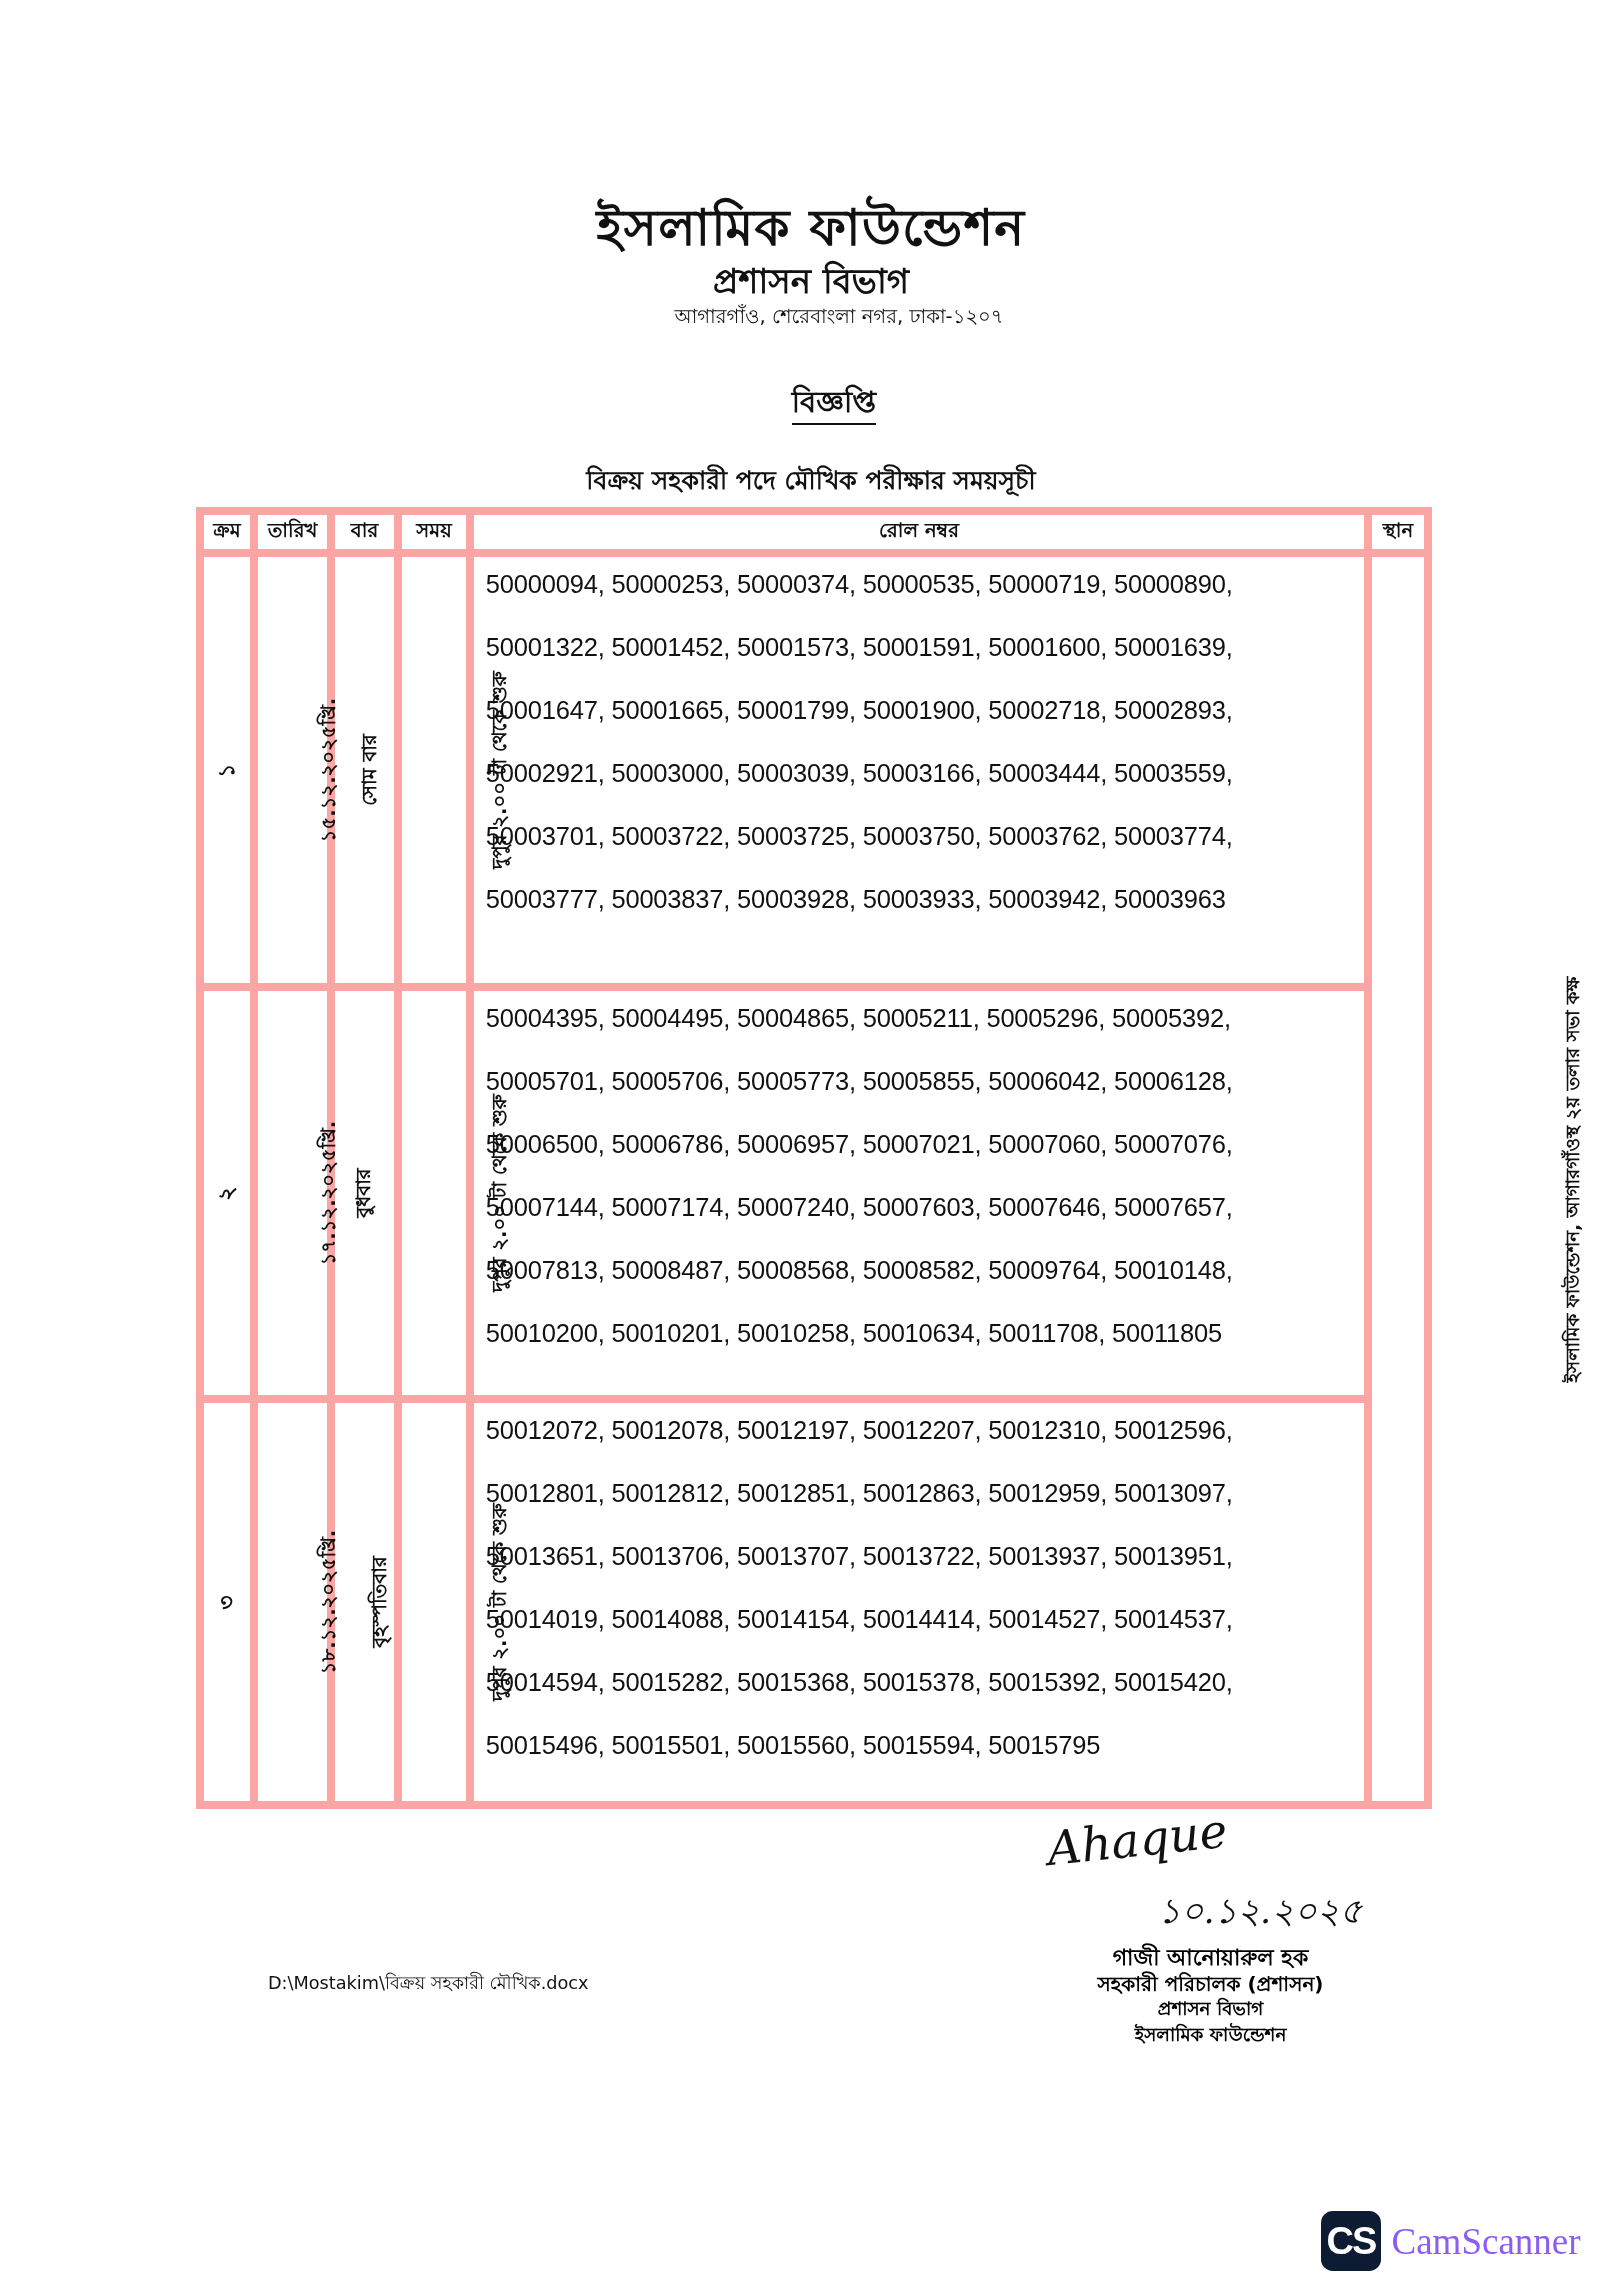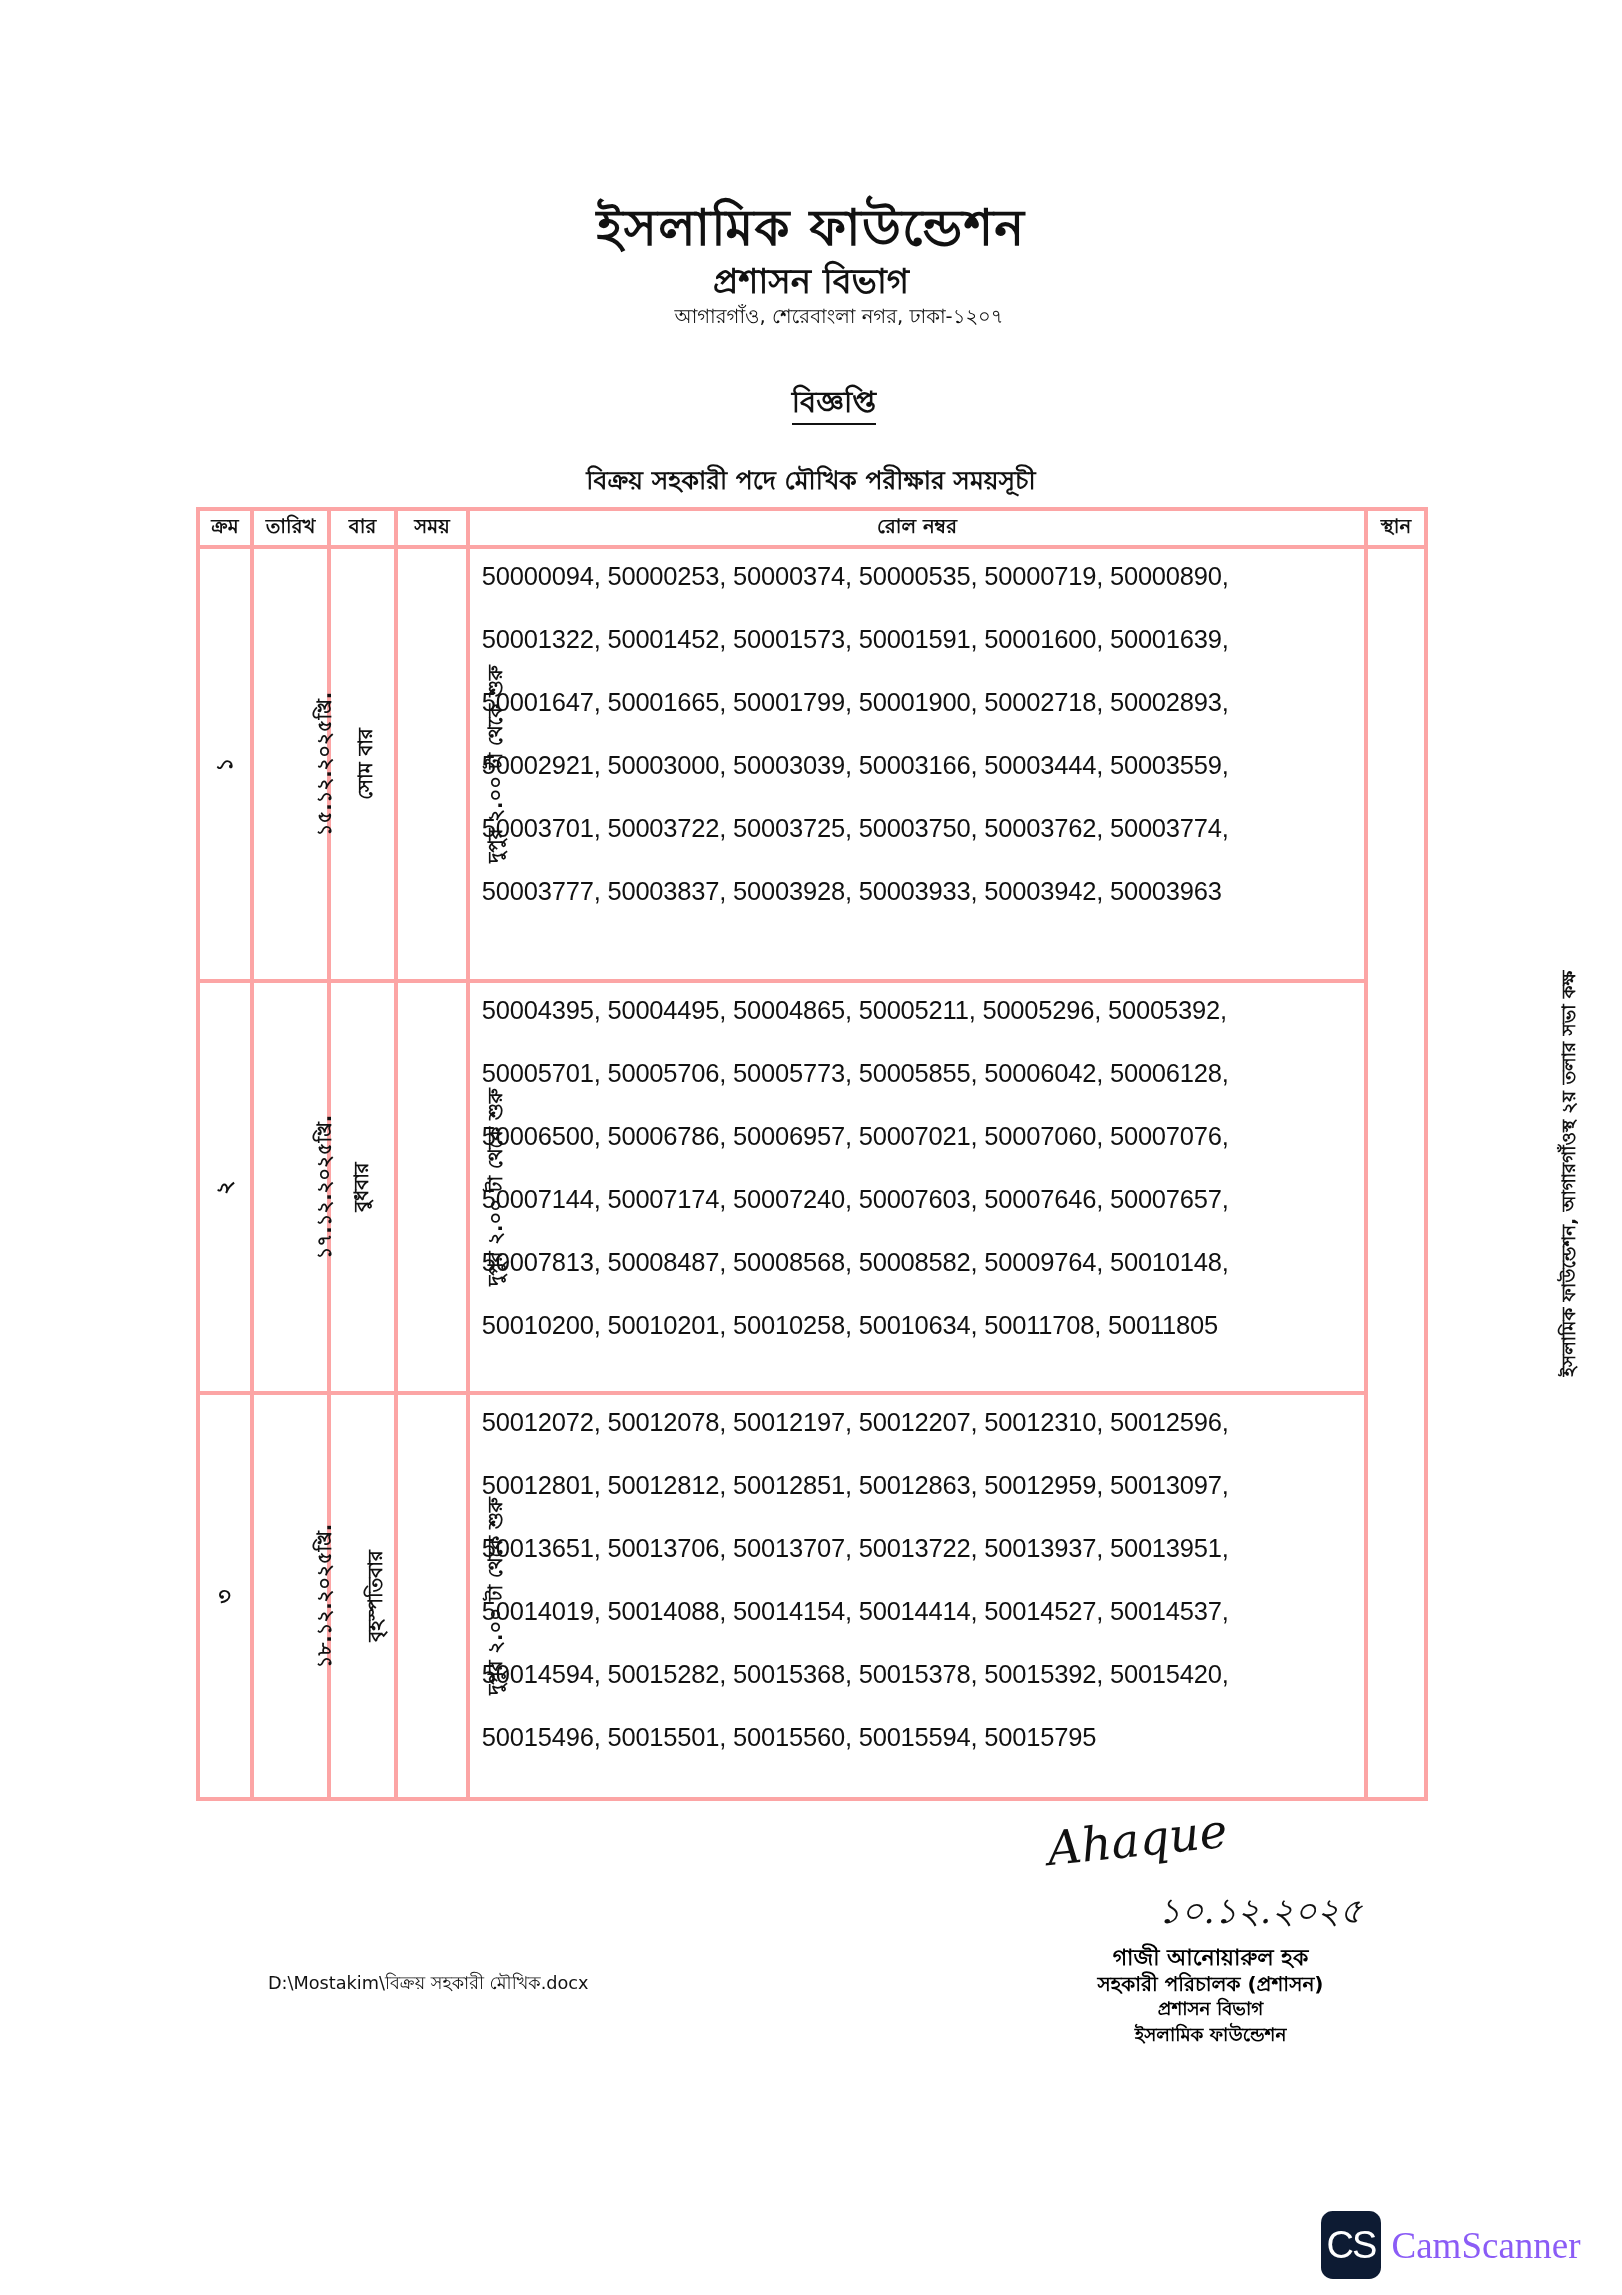--- a/index.html
+++ b/index.html
@@ -8,21 +8,21 @@
   .center { position:absolute; left:0; width:1622px; text-align:center; }
   #org-name { top:190px; font-size:50px; font-weight:bold; letter-spacing:1.3px; }
   #dept-name { top:255px; font-size:34px; font-weight:bold; }
   #address { top:302px; font-size:19.6px;margin-left:28px; }
   #notice-title { top:379px; font-size:29px; font-weight:bold;padding-left:23px; }
   #notice-title span { border-bottom:2.6px solid #111; padding-bottom:3.9px; }
   #schedule-title { top:461px; font-size:25px; font-weight:bold; }
 
   table#schedule { position:absolute; left:196px; top:507px; border-collapse:collapse;
                    width:1228px; table-layout:fixed; }
-  #schedule td, #schedule th { border:4px solid #fca5a5; padding:0; vertical-align:middle;margin-top:34px; }
+  #schedule td, #schedule th { border:8px solid #fca5a5; padding:0; vertical-align:middle;margin-top:34px; }
   #schedule th { height:34px; font-size:19.6px; font-weight:bold; text-align:center; }
   #schedule td.rot { text-align:center; position:relative; }
   .vtext { display:inline-block; transform:rotate(-90deg); white-space:nowrap;
            font-size:19.6px; font-weight:bold; }
   .vtext.serial { transform:rotate(-90deg); font-size:22px; }
   td.rolls { padding:6.5px 0 6.5px 11.8px !important; vertical-align:top !important; }
   .roll-line { font-family:"Liberation Sans", sans-serif; font-size:25.5px; height:63px;
                line-height:41px; white-space:nowrap; letter-spacing:-0.2px; }
   .row1 { height:434px; } .row2 { height:412px; } .row3 { height:406px; }
   td.venue { text-align:center; }
@@ -36,22 +36,22 @@
   .sig-block { position:absolute; left:1014px; width:393px; text-align:center; color:#000000;
                font-weight:bold; }
   #signer-name { top:1940px; font-size:22px; }
   #signer-title { top:1969px; font-size:20px; }
   #signer-dept { top:1995px; font-size:18.3px; }
   #signer-org { top:2021px; font-size:18.3px; }
 
   #file-path { position:absolute; left:268px; top:1970px; font-size:17.7px; }
 
   #camscanner { position:absolute; left:1321px; top:2211px; display:flex; align-items:center; }
-  #cs-logo { width:60px; height:68px; background:#0d1b33; border-radius:11.8px; color:#fff;
-             font-family:"Liberation Sans", sans-serif; font-weight:normal; font-size:38px;
+  #cs-logo { width:60px; height:60px; background:#0d1b33; border-radius:11.8px; color:#fff;
+             font-family:"Liberation Sans", sans-serif; font-weight:bold; font-size:38px;
              display:flex; align-items:center; justify-content:center; letter-spacing:-2px; }
   #cs-label { font-family:"Liberation Serif", serif; font-size:37px; margin-left:10.5px; color:#8b5cf6; }
 </style>
 </head>
 <body>
 
 <div id="org-name" class="center">ইসলামিক ফাউন্ডেশন</div>
 <div id="dept-name" class="center">প্রশাসন বিভাগ</div>
 <div id="address" class="center">আগারগাঁও, শেরেবাংলা নগর, ঢাকা-১২০৭</div>
 <div id="notice-title" class="center"><span>বিজ্ঞপ্তি</span></div>

